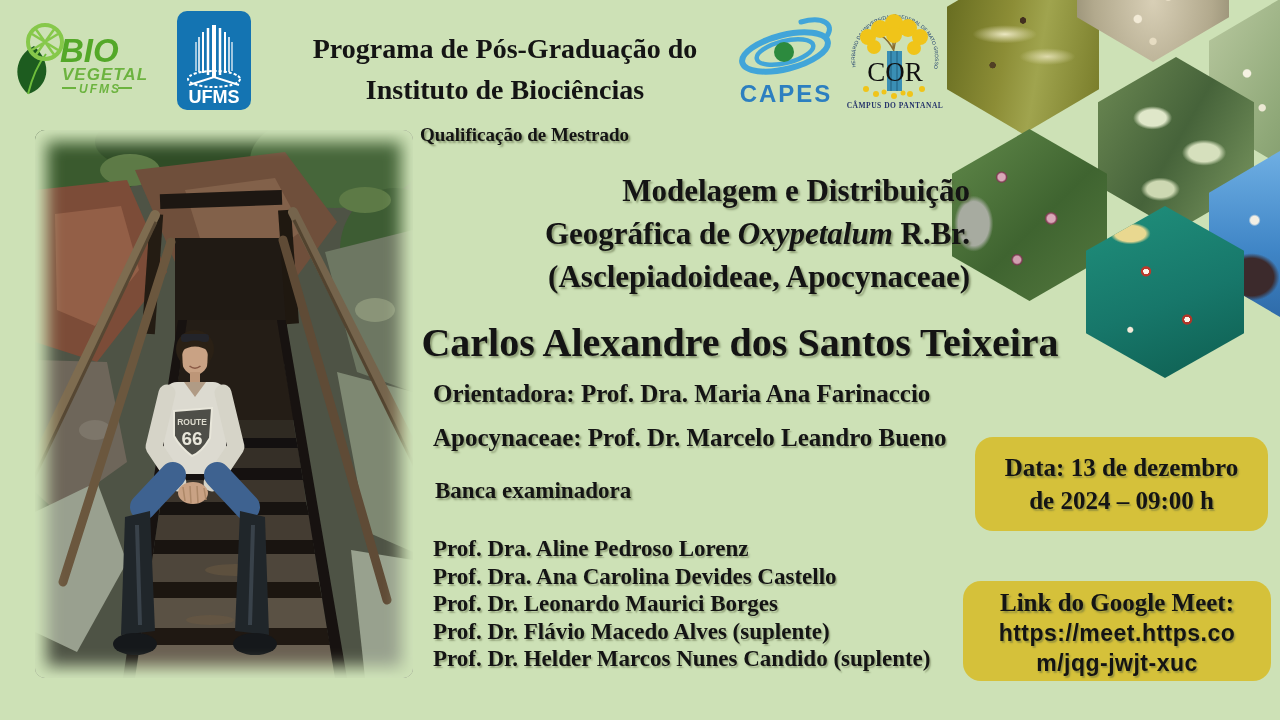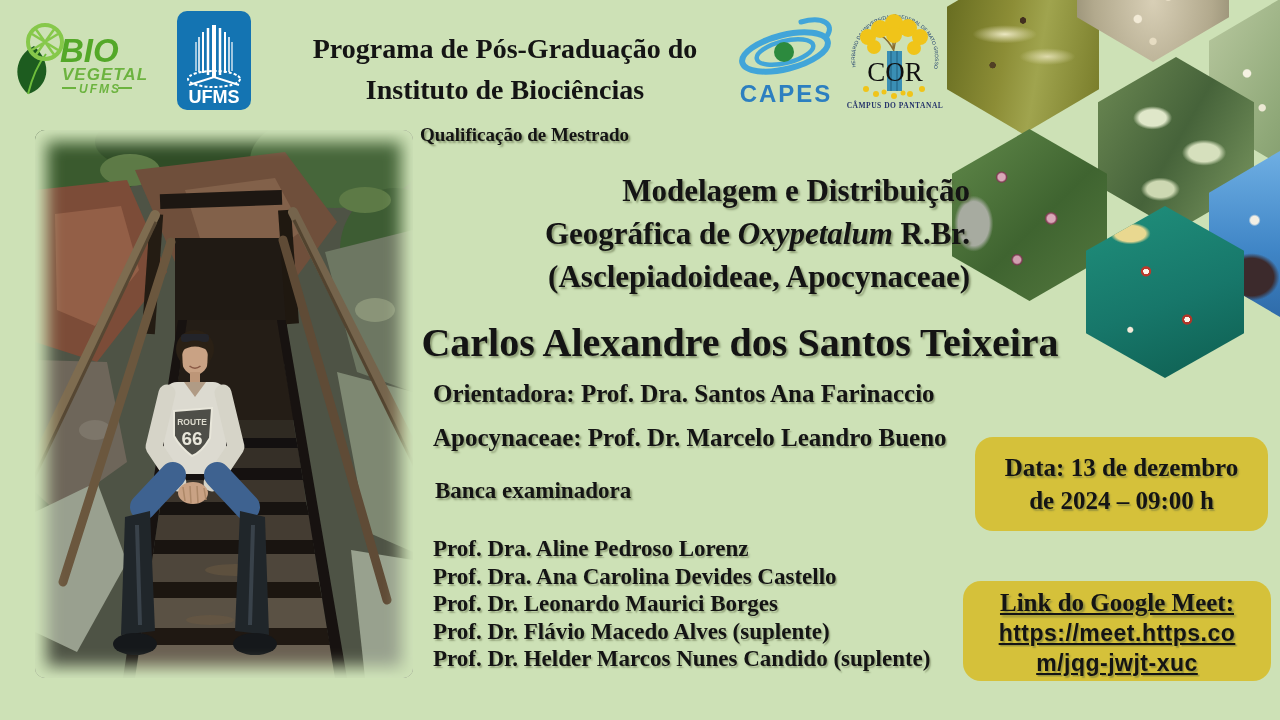--- a/index.html
+++ b/index.html
@@ -71,21 +71,21 @@
   #event-title{left:400px;top:169px;width:570px;text-align:right;font-size:31px;font-weight:bold;line-height:43px;}
   #candidate-name{left:420px;top:319px;width:640px;text-align:center;font-size:40px;font-weight:bold;}
   #advisors{left:433px;top:372px;font-size:25px;font-weight:bold;line-height:44px;}
   #banca-heading{left:435px;top:478px;font-size:23px;font-weight:bold;}
   #banca-list{left:433px;top:535px;font-size:23px;font-weight:bold;line-height:27.5px;}
 
   
   .info-box{background:#d5c13a;border-radius:18px;text-align:center;
     font-size:25px;font-weight:bold;}
   #date-box{left:975px;top:437px;width:293px;height:94px;display:flex;align-items:center;justify-content:center;padding:4px 18px;box-sizing:border-box;line-height:33px;}
-  #meet-box{left:963px;top:581px;width:308px;height:100px;box-sizing:border-box;padding-top:7px;line-height:30px;text-decoration:underline;}
+  #meet-box{left:963px;top:581px;width:308px;height:100px;box-sizing:border-box;padding-top:7px;line-height:30px;}
   .meet-url{font-family:"Liberation Sans", sans-serif;font-size:23px;font-weight:bold;letter-spacing:.5px;}
 </style>
 </head>
 <body>
 
 <div class="hex hx-a1"></div>
 <div class="hex hx-b1"></div>
 <div class="hex hx-c1"></div>
 <div class="hex hx-b2"></div>
 <div class="hex hx-a2"></div>
@@ -272,21 +272,21 @@
 
 <div class="abs sh" id="event-title">
   <div>Modelagem e Distribuição</div>
   <div><span>Geográfica de </span><i>Oxypetalum</i><span> R.Br.</span></div>
   <div>(Asclepiadoideae, Apocynaceae)</div>
 </div>
 
 <div class="abs sh" id="candidate-name">Carlos Alexandre dos Santos Teixeira</div>
 
 <div class="abs" id="advisors">
-  <div><span class="sh">Orientadora:</span><span class="sh-soft"> Prof. Dra. Santos Ana Farinaccio</span></div>
+  <div><span class="sh">Orientadora:</span><span class="sh-soft"> Prof. Dra. Maria Ana Farinaccio</span></div>
   <div><span class="sh">Apocynaceae:</span><span class="sh-soft"> Prof. Dr. Marcelo Leandro Bueno</span></div>
 </div>
 
 <div class="abs sh" id="banca-heading">Banca examinadora</div>
 
 <div class="abs sh-soft" id="banca-list">
   <div>Prof. Dra. Aline Pedroso Lorenz</div>
   <div>Prof. Dra. Ana Carolina Devides Castello</div>
   <div>Prof. Dr. Leonardo Maurici Borges</div>
   <div>Prof. Dr. Flávio Macedo Alves (suplente)</div>

